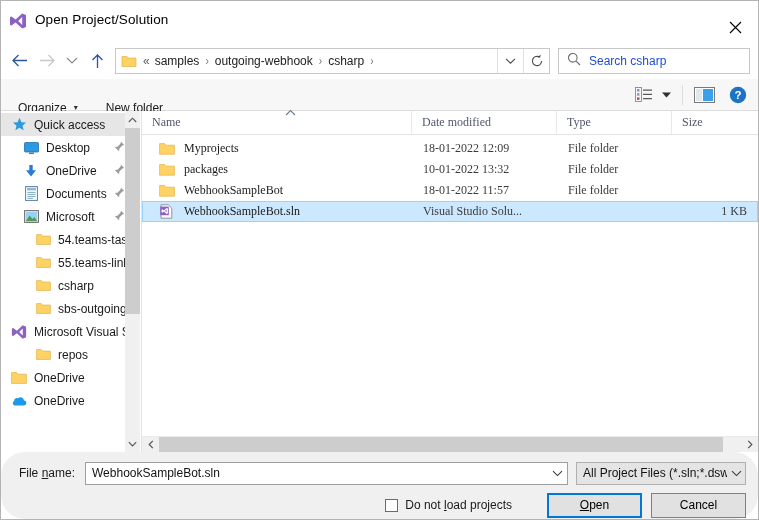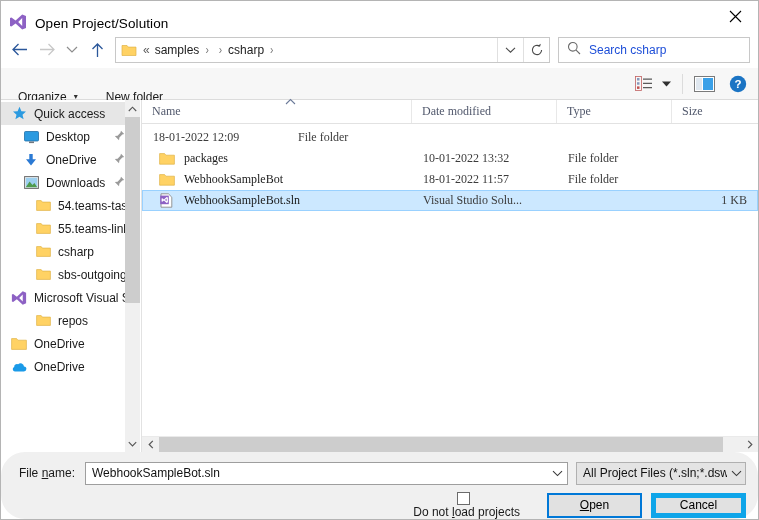--- a/index.html
+++ b/index.html
@@ -21,22 +21,23 @@
     display: flex;
     flex-direction: column;
   }
 
   
   .titlebar {
     height: 30px;
     flex: 0 0 30px;
     background: #ffffff;
     display: flex;
-    align-items: flex-end;
+    align-items: flex-start;
     padding-left: 8px;
+    margin-top: 11px;
   }
   .vs-icon { width: 18px; height: 18px; flex: 0 0 18px; margin-right: 8px; }
   .title-text {
     font-size: 13.5px;
     color: #000000;
     letter-spacing: .1px;
   }
   .titlebar-spacer { flex: 1 1 auto; }
   .close-btn {
     width: 46px; height: 30px;
@@ -329,34 +330,34 @@
   }
   .filter-text { font-size: 12px; color: #111111; white-space: nowrap; flex: 1 1 auto; overflow: hidden; }
   .filter-caret { width: 18px; flex: 0 0 18px; display:flex; align-items:center; justify-content:center; color:#3a3a3a; }
   .frow2 {
     display: flex;
     align-items: center;
     justify-content: flex-end;
     height: 28px;
     margin-top: 6px;
   }
-  .checkbox-wrap { display: flex; align-items: center; margin-right: 18px; flex-direction: column; }
+  .checkbox-wrap { display: flex; align-items: center; margin-right: 26px; }
   .cbox {
     width: 13px; height: 13px;
     background: #ffffff;
     border: 1px solid #6b6b6b;
     flex: 0 0 13px;
     margin-right: 7px;
   }
   .cbox-label { font-size: 12px; color: #1a1a1a; }
   .btn {
     width: 95px; height: 25px;
     flex: 0 0 95px;
     background: #e1e1e1;
-    border: 5px solid #0ea5e9;
+    border: 1px solid #0ea5e9;
     display: flex;
     align-items: center;
     justify-content: center;
     font-size: 12px;
     color: #000000;
     margin-left: 9px;
   }
   .btn.default {
     border: 2px solid #0078d7;
     background: #e1e1e1;
@@ -408,20 +409,21 @@
     <div class="addressbar">
       <div class="crumbs">
         <span class="crumb-folder">
           <svg width="16" height="14" viewBox="0 0 16 14">
             <path d="M1 2.5 h5 l1.3 1.6 H15 v8.4 H1 Z" fill="#ffd264" stroke="#e0b347" stroke-width=".7"></path>
           </svg>
         </span>
         <span class="chev-double">«</span>
         <span class="crumb">samples</span>
         <span class="crumb-sep">›</span>
+        <span class="crumb">outgoing-webhook</span>
         <span class="crumb-sep">›</span>
         <span class="crumb">csharp</span>
         <span class="crumb-sep">›</span>
       </div>
       <span class="addr-drop">
         <svg width="11" height="8" viewBox="0 0 11 8">
           <path d="M1 1.8 L5.5 6.2 L10 1.8" stroke="#4a4a4a" stroke-width="1.1" fill="none"></path>
         </svg>
       </span>
       <span class="addr-refresh">
@@ -519,30 +521,45 @@
             </svg>
           </span>
           <span class="sb-label">OneDrive</span>
           <span class="sb-pin">
             <svg width="11" height="11" viewBox="0 0 11 11">
                 <path d="M7 0.8 L10.2 4 L8.3 4.6 L5.4 7.5 L5 10.3 L0.8 6.1 L3.6 5.7 L6.4 2.8 Z" fill="#9a9a9a"></path>
               </svg>
           </span>
         </div>
 
+        <div class="sb-row indent1">
+          <span class="sb-ico">
+            <svg width="13" height="15" viewBox="0 0 13 15">
+              <rect x="0.6" y="0.6" width="11.8" height="13.8" fill="#ffffff" stroke="#5a7f9e" stroke-width="1"></rect>
+              <rect x="2" y="1.8" width="9" height="2.6" fill="#8fb8d8"></rect>
+              <path d="M2.4 6.4 h8.2 M2.4 8.4 h8.2 M2.4 10.4 h8.2 M2.4 12.3 h5.5" stroke="#6f9ec0" stroke-width=".9"></path>
+            </svg>
+          </span>
+          <span class="sb-label">Documents</span>
+          <span class="sb-pin">
+            <svg width="11" height="11" viewBox="0 0 11 11">
+                <path d="M7 0.8 L10.2 4 L8.3 4.6 L5.4 7.5 L5 10.3 L0.8 6.1 L3.6 5.7 L6.4 2.8 Z" fill="#9a9a9a"></path>
+              </svg>
+          </span>
+        </div>
 
         <div class="sb-row indent1">
           <span class="sb-ico">
             <svg width="15" height="13" viewBox="0 0 15 13">
               <rect x="0.6" y="0.6" width="13.8" height="11.8" fill="#f2f2f2" stroke="#6a6a6a" stroke-width="1"></rect>
               <rect x="1.8" y="1.8" width="11.4" height="9.4" fill="#9dd0f0"></rect>
               <path d="M1.8 11.2 L5.6 5.6 L8.4 9 L10.4 7 L13.2 11.2 Z" fill="#4f9b4f"></path>
             </svg>
           </span>
-          <span class="sb-label">Downloads</span>
+          <span class="sb-label">Microsoft</span>
           <span class="sb-pin">
             <svg width="11" height="11" viewBox="0 0 11 11">
                 <path d="M7 0.8 L10.2 4 L8.3 4.6 L5.4 7.5 L5 10.3 L0.8 6.1 L3.6 5.7 L6.4 2.8 Z" fill="#9a9a9a"></path>
               </svg>
           </span>
         </div>
 
         <div class="sb-row indent2">
           <span class="sb-ico">
             <svg width="15" height="13" viewBox="0 0 15 13">
@@ -649,20 +666,28 @@
           <span>Type</span>
         </div>
         <div class="col c-size">
           <span>Size</span>
         </div>
       </div>
 
       <div class="rows">
 
         <div class="frow">
+          <div class="fcell c-name">
+            <span class="f-ico">
+              <svg width="16" height="14" viewBox="0 0 16 14">
+                  <path d="M0.6 1.6 h5 l1.3 1.6 H15.4 v9 H0.6 Z" fill="#ffd264" stroke="#e0b347" stroke-width=".7"></path>
+                </svg>
+            </span>
+            <span>Myprojects</span>
+          </div>
           <div class="fcell c-date">18-01-2022 12:09</div>
           <div class="fcell c-type">File folder</div>
           <div class="fcell c-size"></div>
         </div>
 
         <div class="frow">
           <div class="fcell c-name">
             <span class="f-ico">
               <svg width="16" height="14" viewBox="0 0 16 14">
                   <path d="M0.6 1.6 h5 l1.3 1.6 H15.4 v9 H0.6 Z" fill="#ffd264" stroke="#e0b347" stroke-width=".7"></path>

